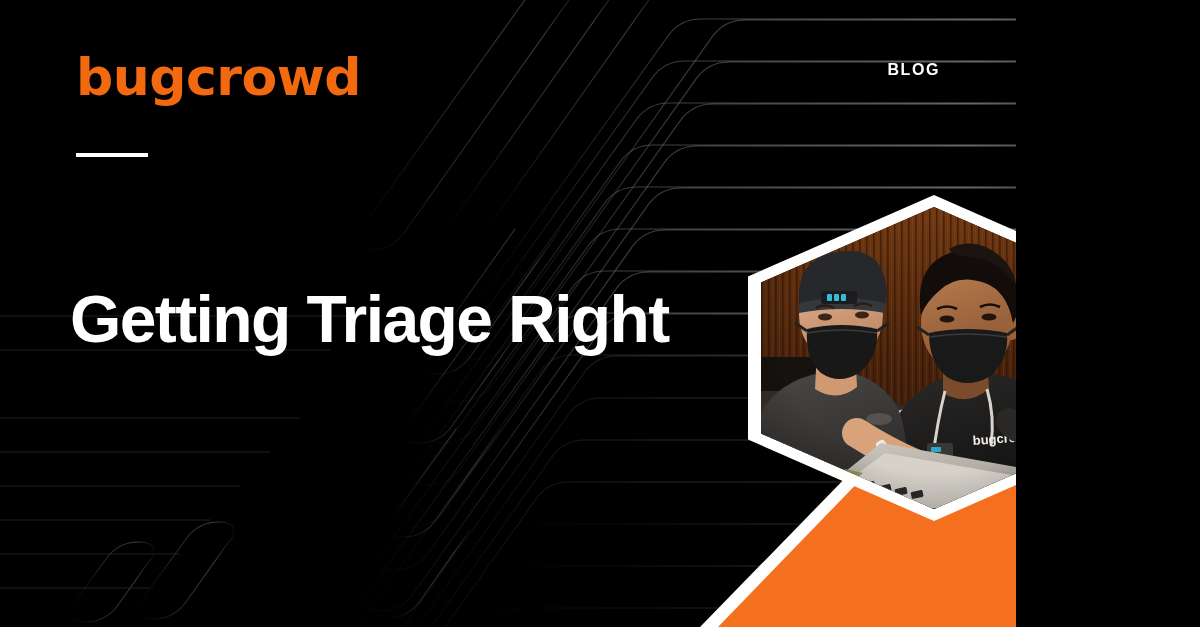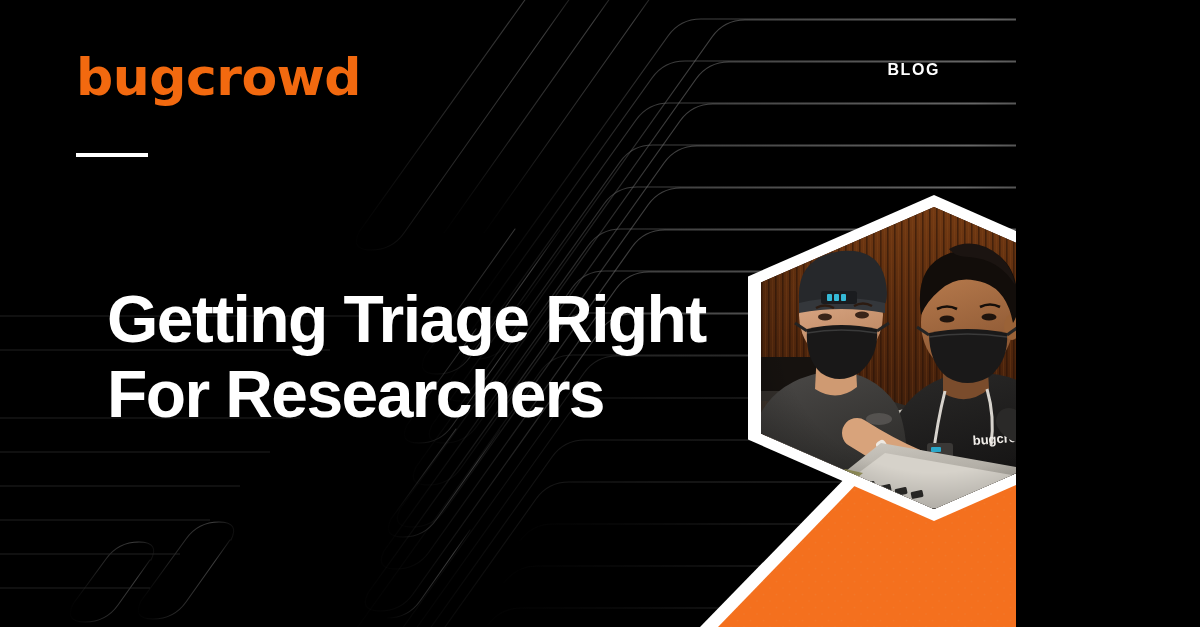--- a/index.html
+++ b/index.html
@@ -76,21 +76,21 @@
     left: 70px;
     top: 238px;
     width: 720px;
     color: #ffffff;
     font-size: 66px;
     font-weight: 700;
     line-height: 1.14;
     letter-spacing: -1.6px;
     font-family: "Liberation Sans", sans-serif;
   }
-  #headline .line { display: block; white-space: nowrap; margin-left: 37px; }
+  #headline .line { display: block; white-space: nowrap; }
 
   
   #hex-wrap {
     position: absolute;
     left: 748px;
     top: 195px;
     width: 372px;
     height: 326px;
   }
   .hex-clip {
@@ -350,16 +350,15 @@
     </div>
     <span class="sr">Two masked security researchers collaborating at a laptop</span>
   </div>
 
   <div id="logo">bugcrowd</div>
   <div id="logo-divider"></div>
   <div id="blog-label">BLOG</div>
 
   <h1 id="headline">
     <span class="line">Getting Triage Right</span>
-    <span class="line">For Researchers</span>
   </h1>
 
 </div>
 
 </body></html>

